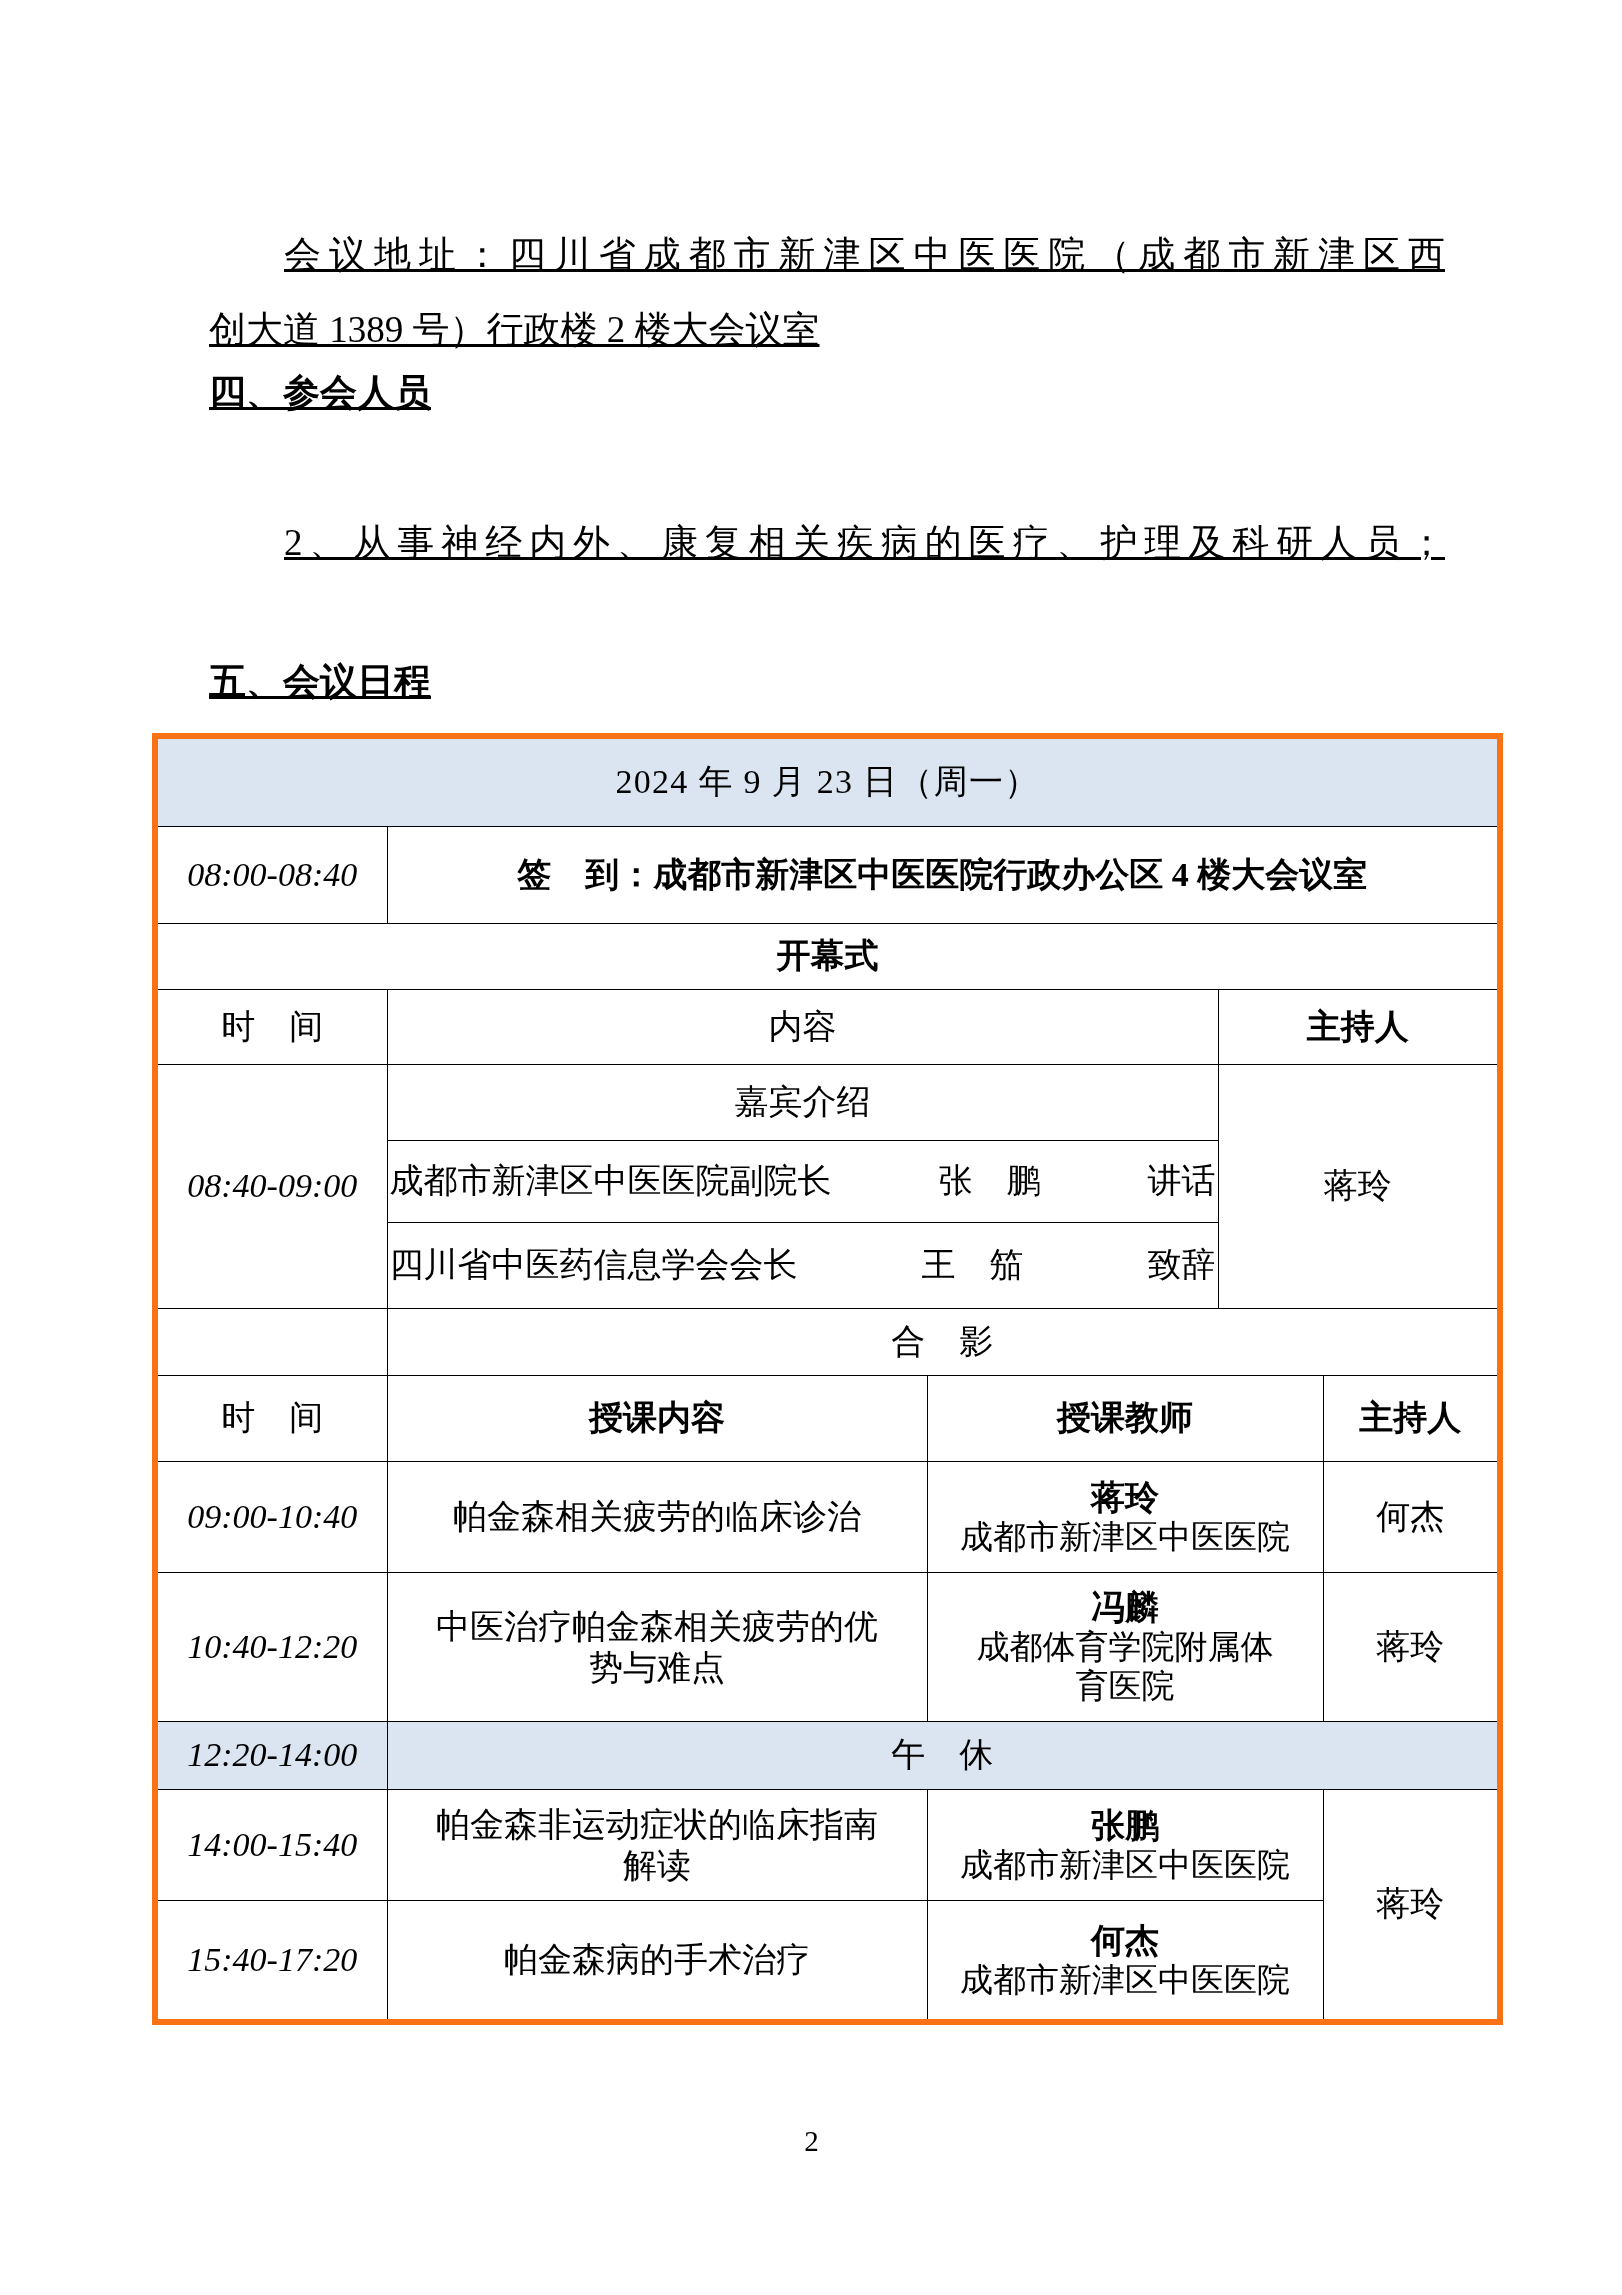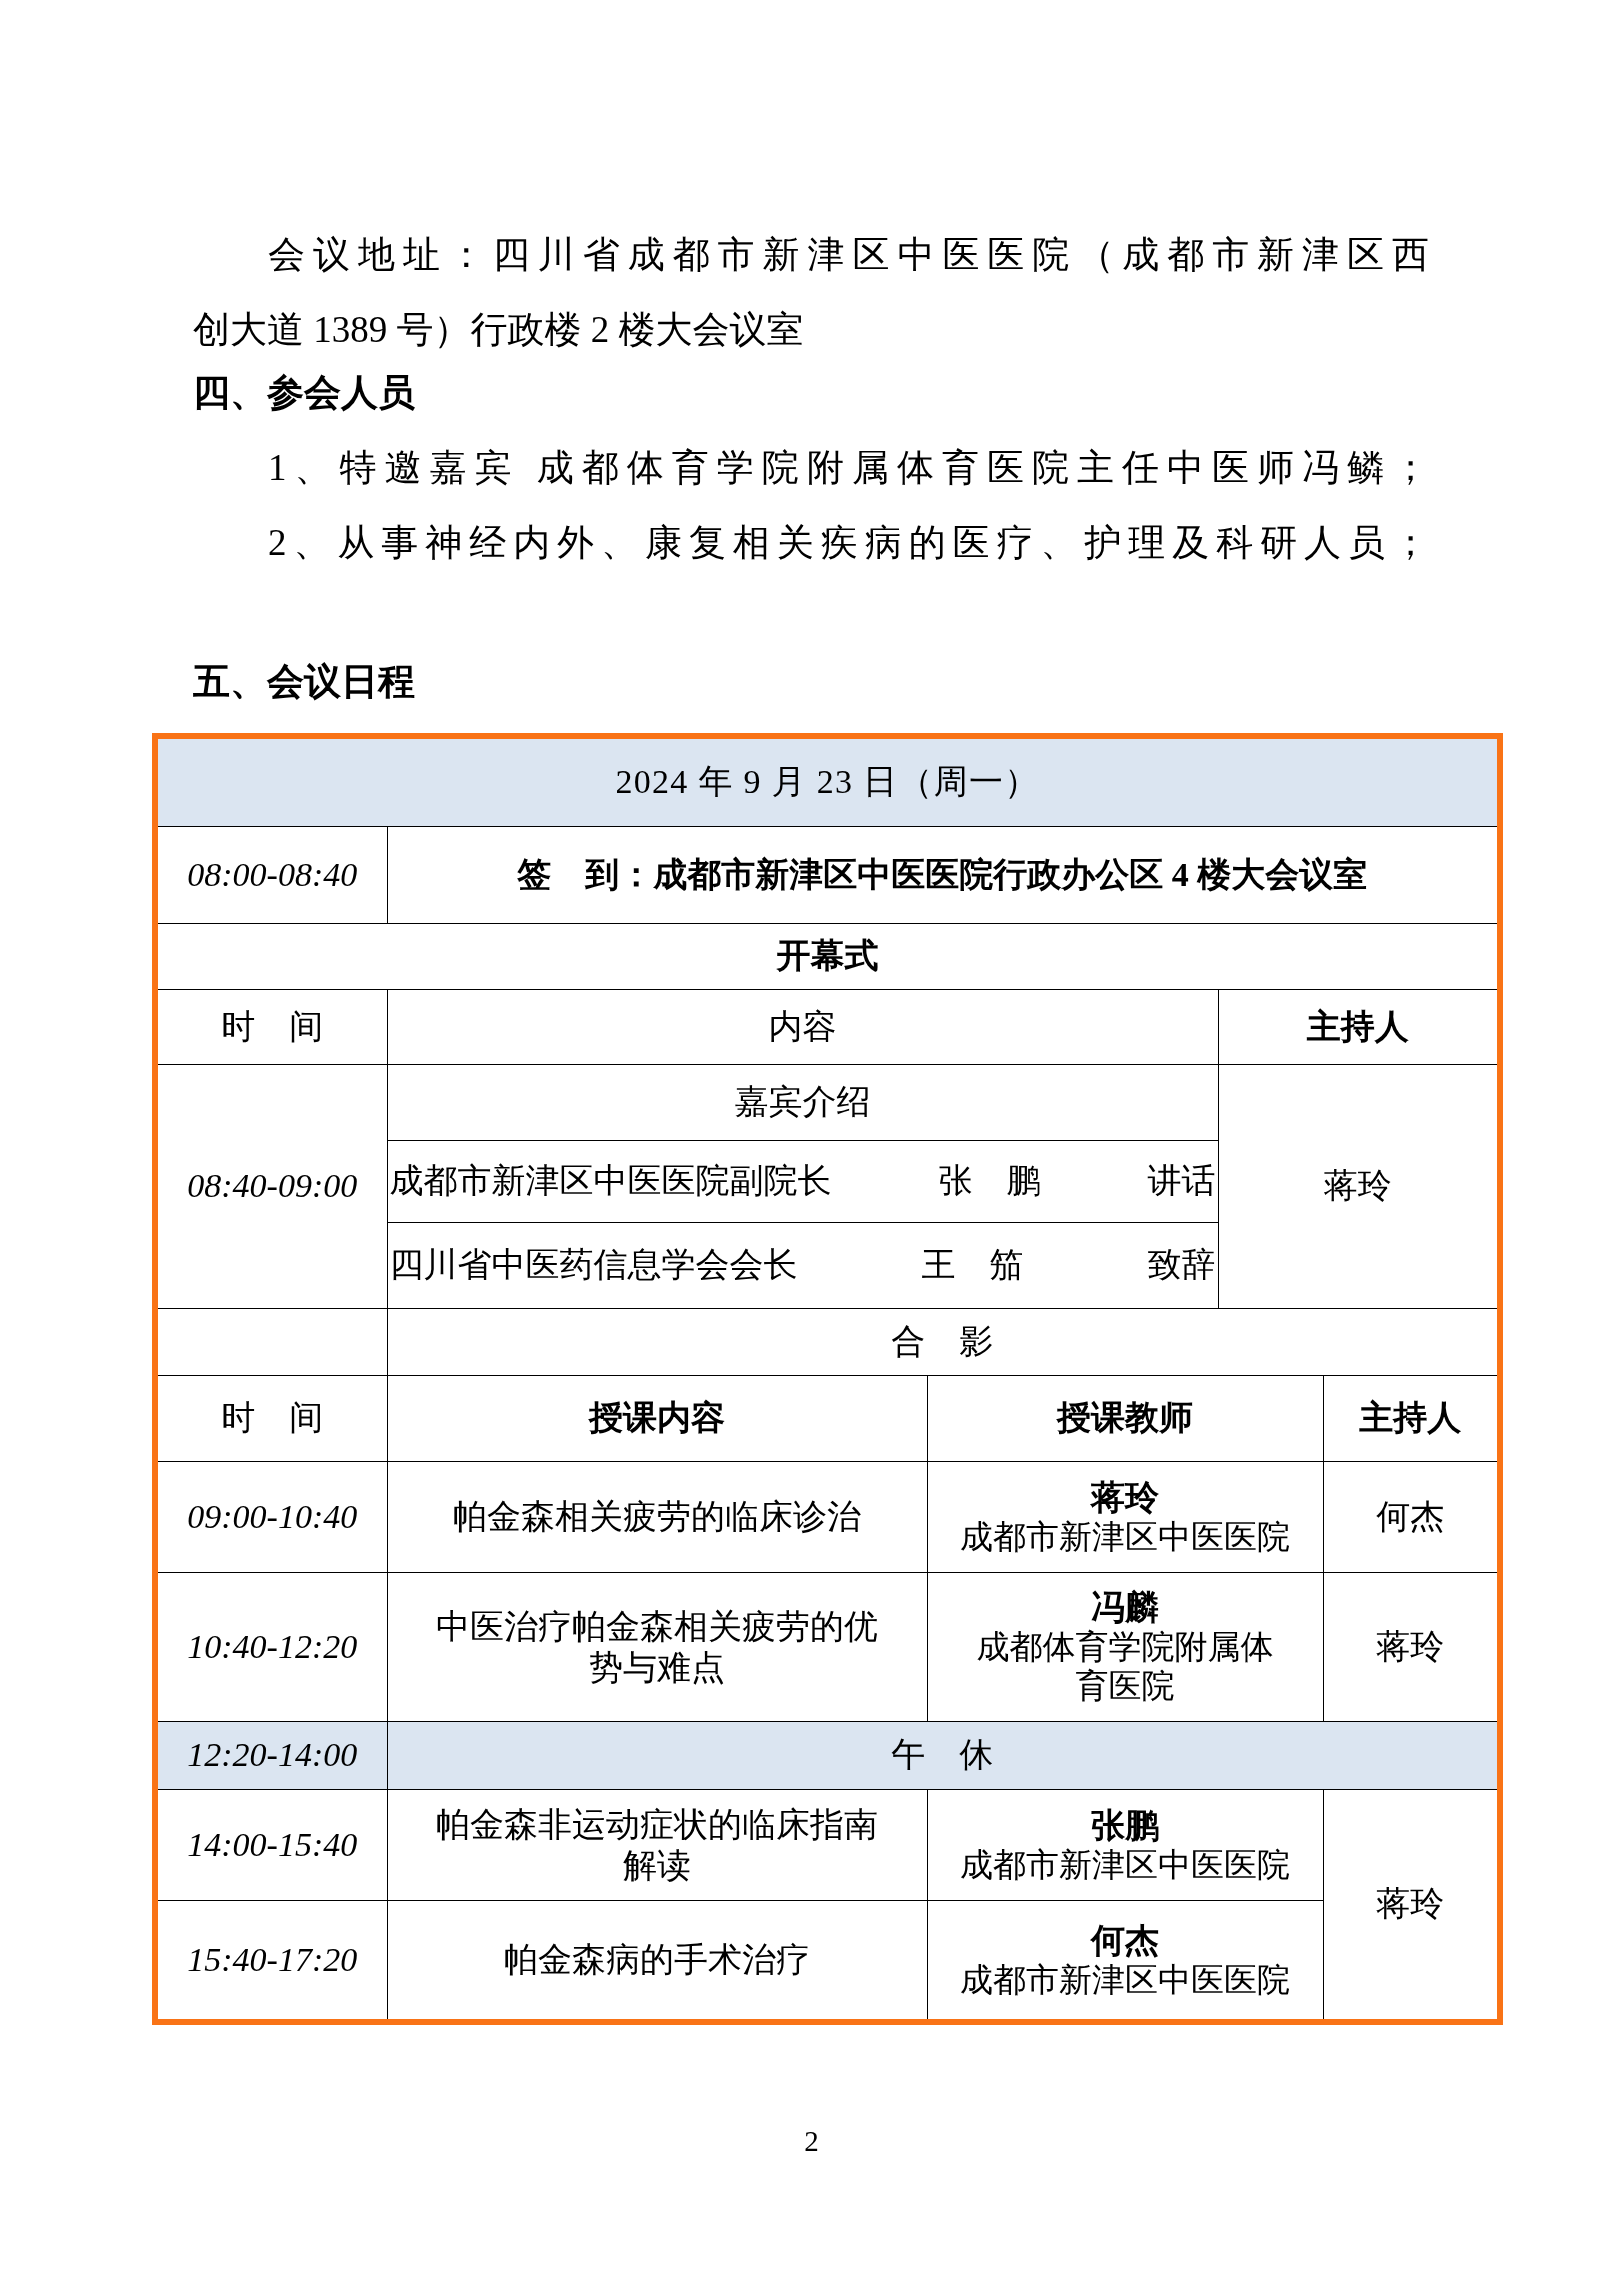--- a/index.html
+++ b/index.html
@@ -7,24 +7,25 @@
     position:relative;
     width:1623px;height:2295px;
     margin:0 auto;
     background:#ffffff;
     font-family:"Liberation Serif","DejaVu Serif",serif;
     color:#000;
     overflow:hidden;
   }
   .bodyline{
     position:absolute;
-    left:193px;width:1237px;
+    left:209px;width:1237px;
     height:75px;line-height:75px;
     font-size:37px;
     white-space:nowrap;
+    text-decoration:underline;
   }
   .indent{padding-left:75px;width:1161px;}
   .jline{text-align:justify;text-align-last:justify;}
   .heading{font-weight:bold;}
   table.sched{
     position:absolute;
     left:140px;top:733px;
     width:1345px;
     border-collapse:collapse;
     table-layout:fixed;
@@ -58,21 +59,20 @@
 </head>
 <body>
 
 <div class="page">
 
   <div class="bodyline indent jline" style="top:217px">会议地址：四川省成都市新津区中医医院（成都市新津区西</div>
   <div class="bodyline" style="top:292px">创大道 1389 号）行政楼 2 楼大会议室</div>
 
   <div class="bodyline heading" style="top:355px">四、参会人员</div>
 
-  <div class="bodyline indent jline" style="top:430px">1、特邀嘉宾 成都体育学院附属体育医院主任中医师冯鳞；</div>
   <div class="bodyline indent jline" style="top:505px">2、从事神经内外、康复相关疾病的医疗、护理及科研人员；</div>
 
   <div class="bodyline heading" style="top:644px">五、会议日程</div>
 
   <table class="sched">
     <colgroup>
       <col style="width:232px">
       <col style="width:540px">
       <col style="width:291px">
       <col style="width:105px">

